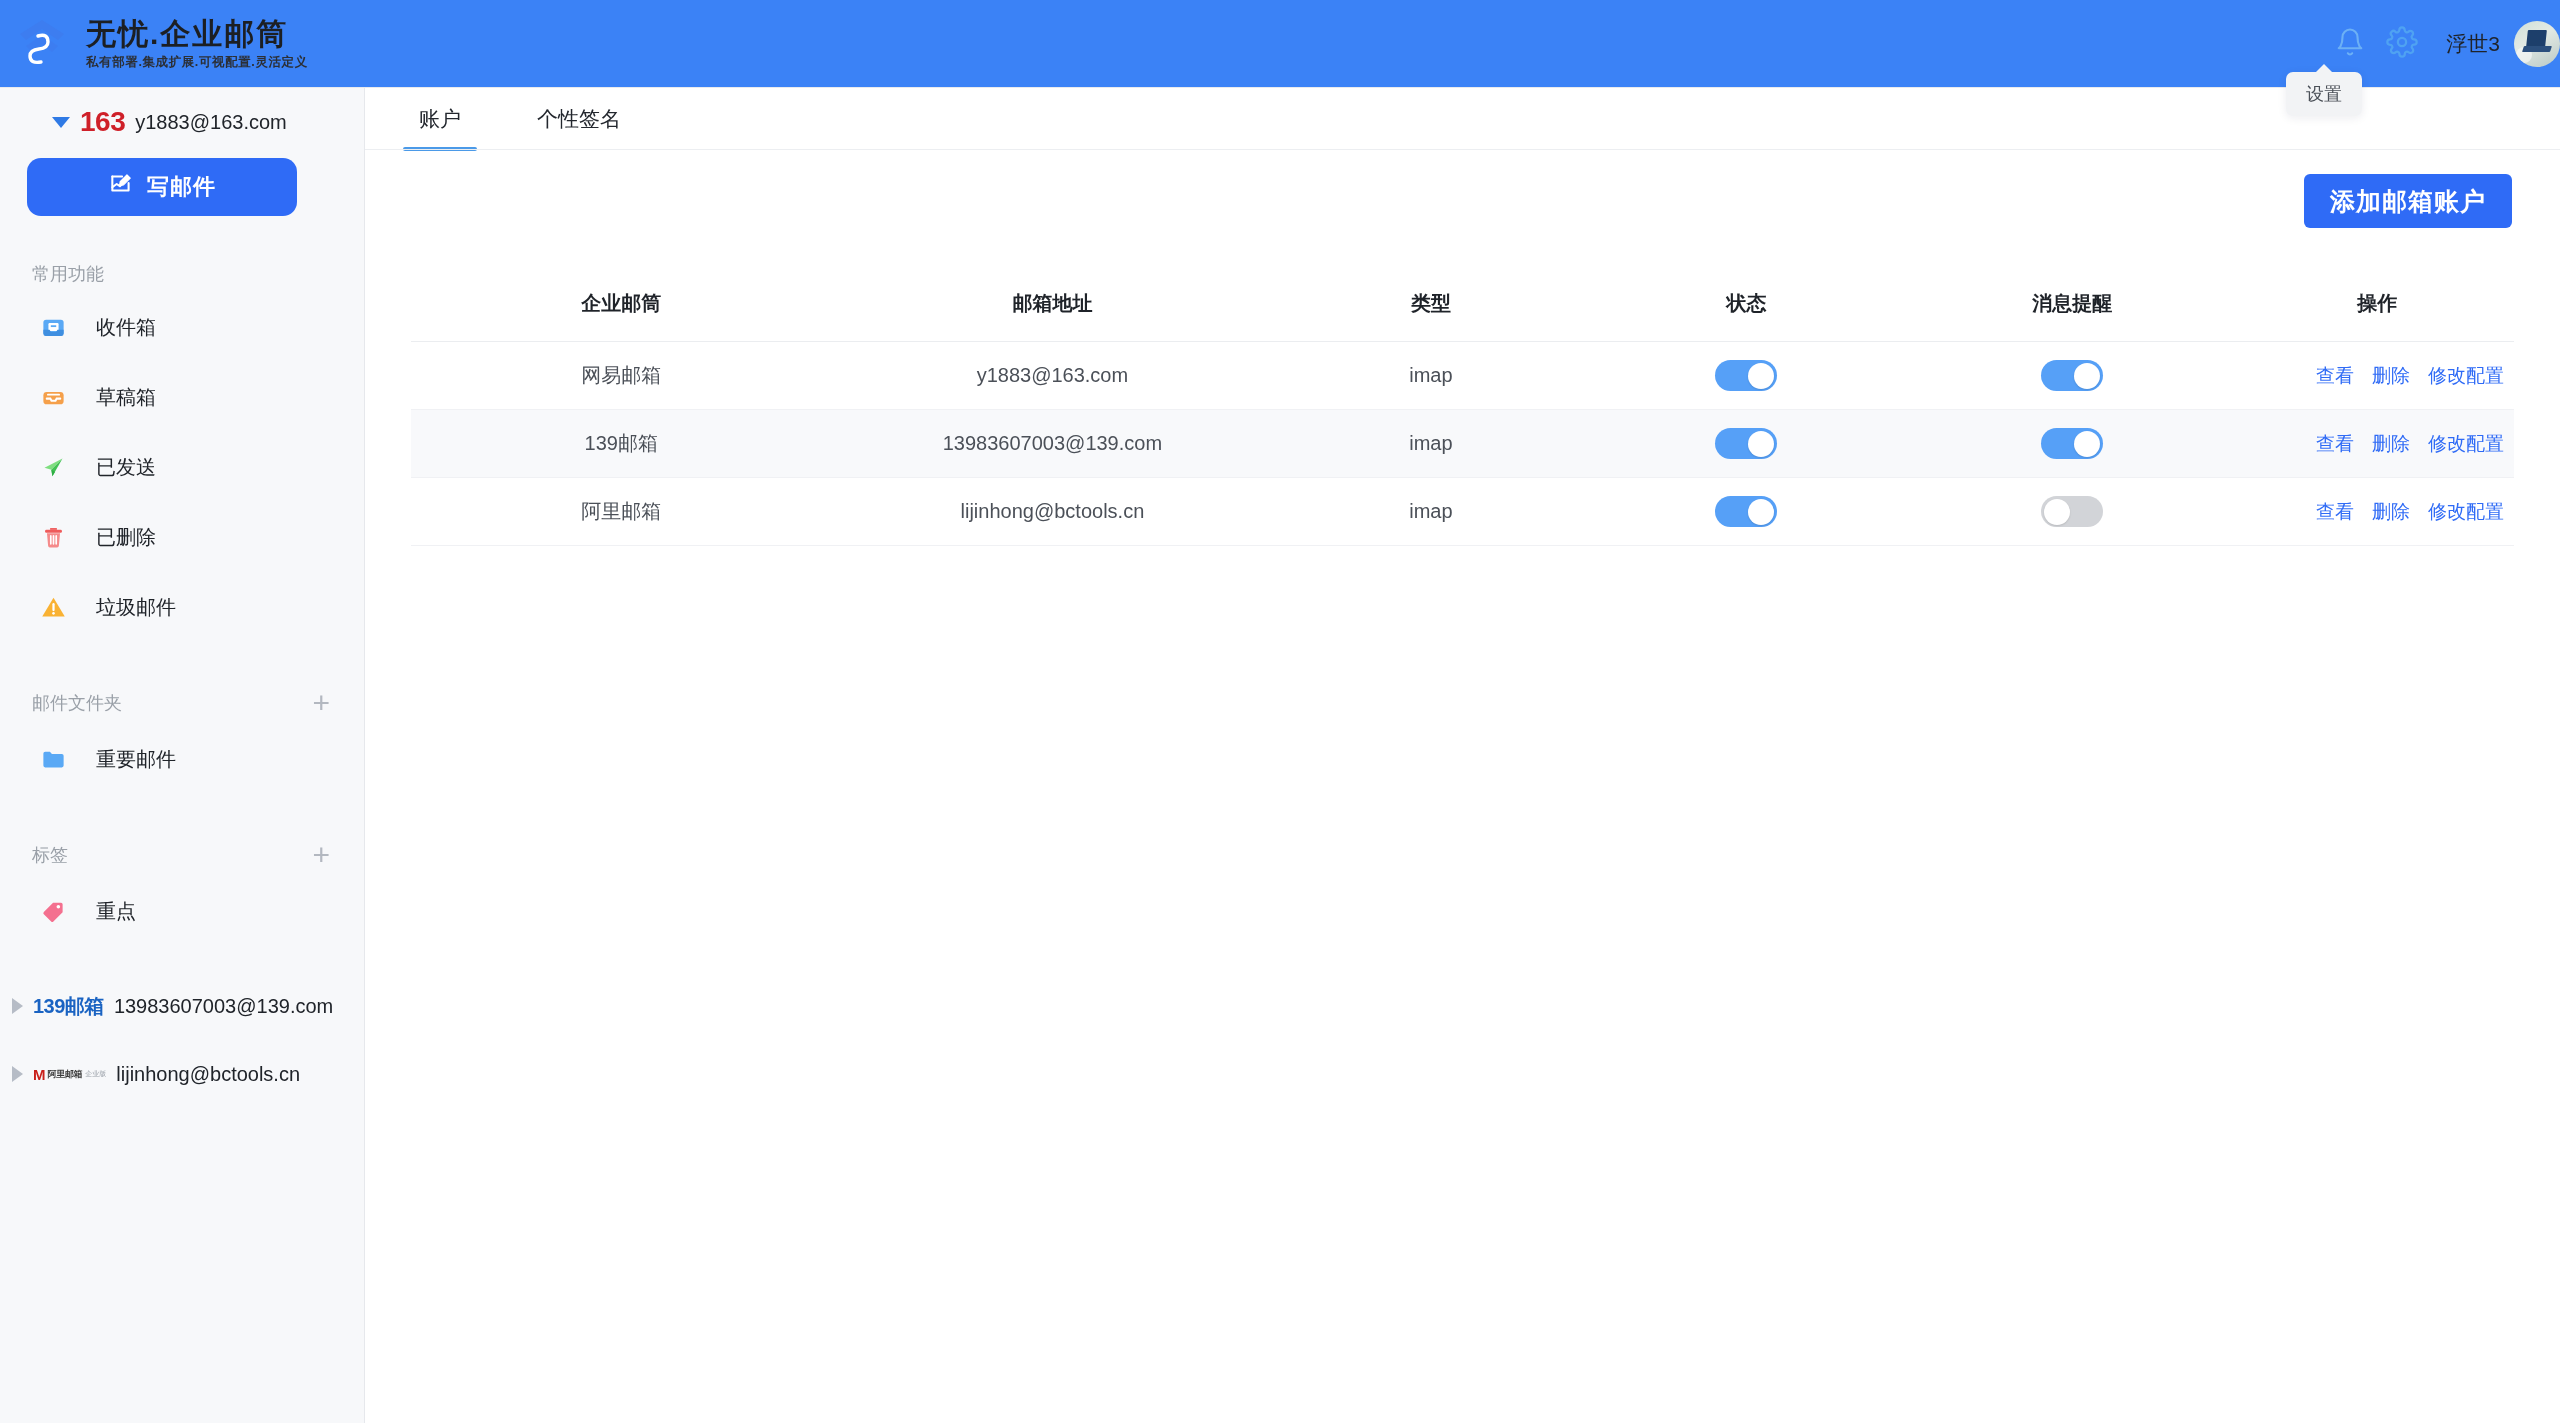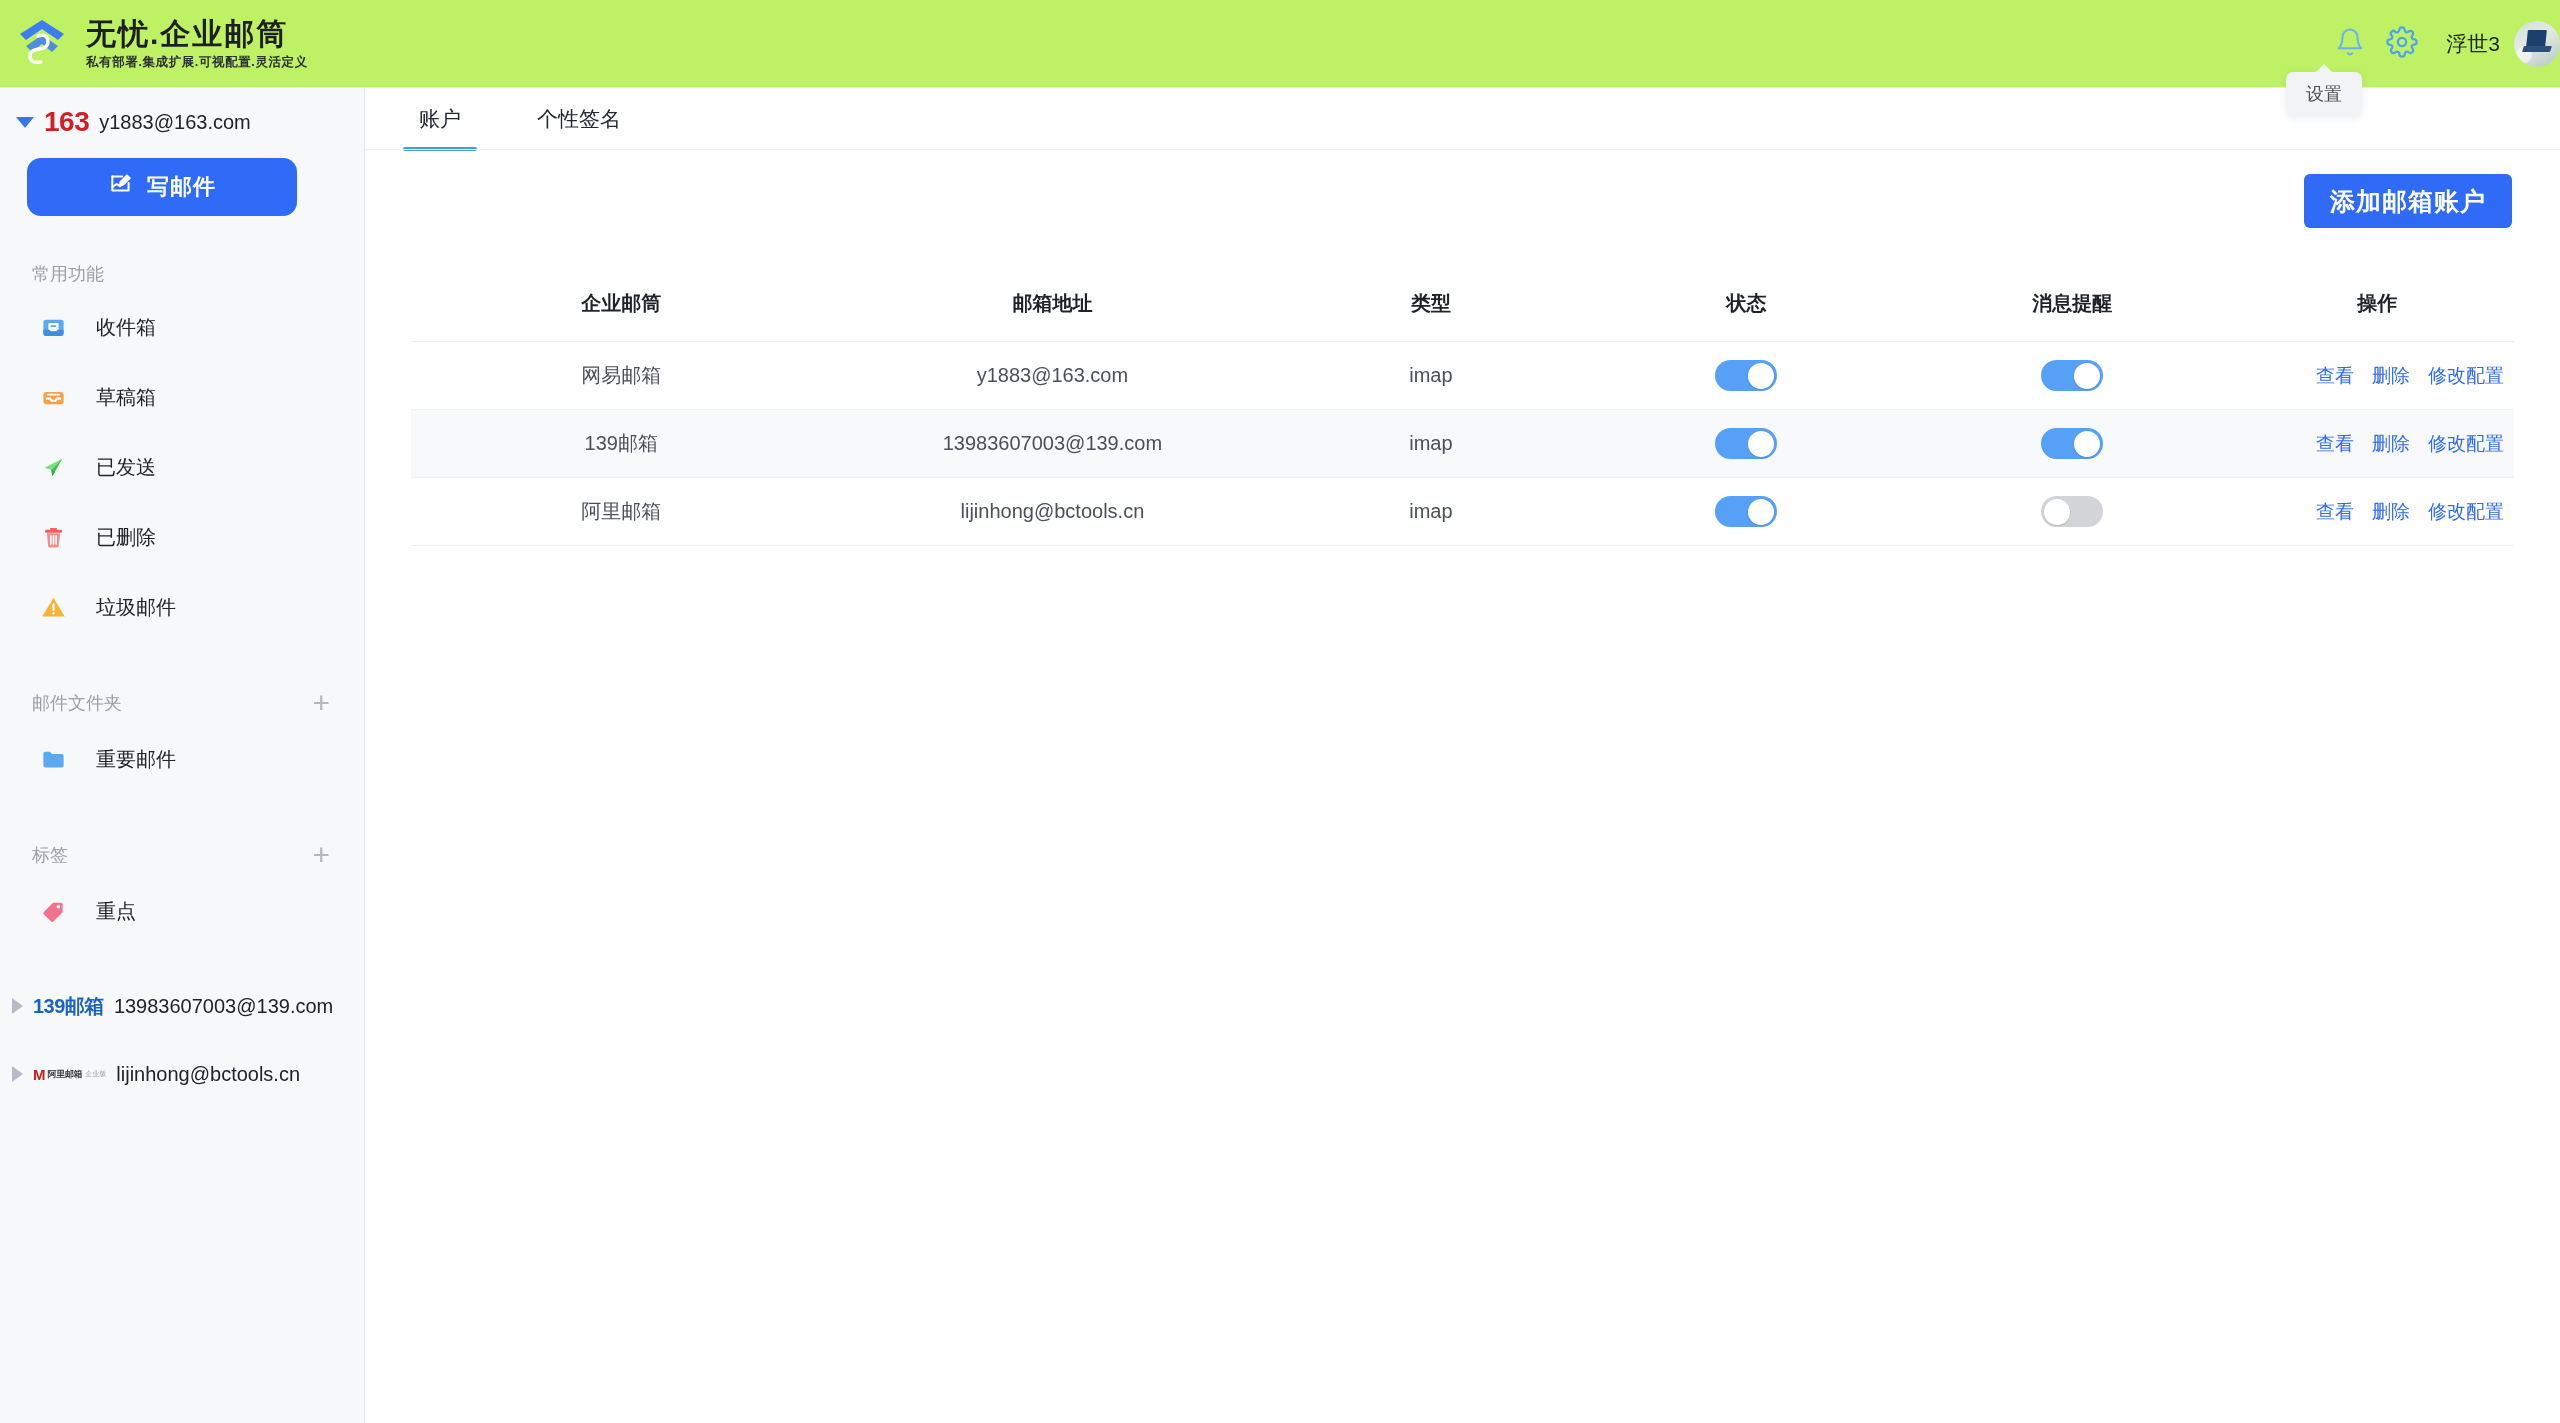--- a/index.html
+++ b/index.html
@@ -7,21 +7,21 @@
     width: 2560px; height: 1423px;
     font-family: "Liberation Sans", "DejaVu Sans", sans-serif;
     background: #ffffff;
     overflow: hidden;
   }
   .app { width: 2560px; height: 1423px; display: flex; flex-direction: column; }
 
   
   .topbar {
     height: 88px; flex: 0 0 88px;
-    background: #bef264;
+    background: #3b82f6;
     border-bottom: 1px solid #e8eaee;
     display: flex; align-items: center;
     position: relative; z-index: 20;
   }
   .brand { display: flex; align-items: center; padding-left: 14px; }
   .brand-mark { width: 56px; height: 56px; position: relative; flex: 0 0 56px; }
   .brand-text { margin-left: 16px; }
   .brand-title {
     font-size: 30px; font-weight: 700; color: #1c1f23; letter-spacing: 2px;
     line-height: 1.1; white-space: nowrap;
@@ -82,20 +82,21 @@
   .sidebar {
     width: 365px; flex: 0 0 365px;
     background: #f7f8fa;
     border-right: 1px solid #e6e8ec;
     padding-top: 6px;
     position: relative;
   }
   .acct-head {
     display: flex; align-items: center; height: 56px; padding: 0 12px;
     cursor: pointer;
+    margin-left: 36px;
   }
   .caret-down {
     width: 0; height: 0; margin-right: 10px; margin-left: 4px;
     border-left: 9px solid transparent; border-right: 9px solid transparent;
     border-top: 11px solid #2f7ae5;
   }
   .caret-right {
     width: 0; height: 0; margin-right: 10px; margin-left: 4px;
     border-top: 8px solid transparent; border-bottom: 8px solid transparent;
     border-left: 11px solid #b6bcc6;

